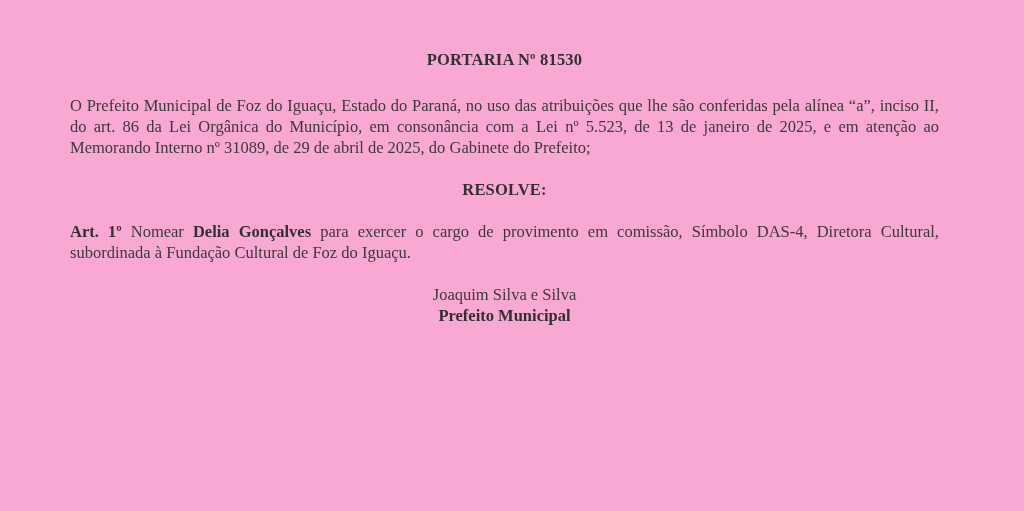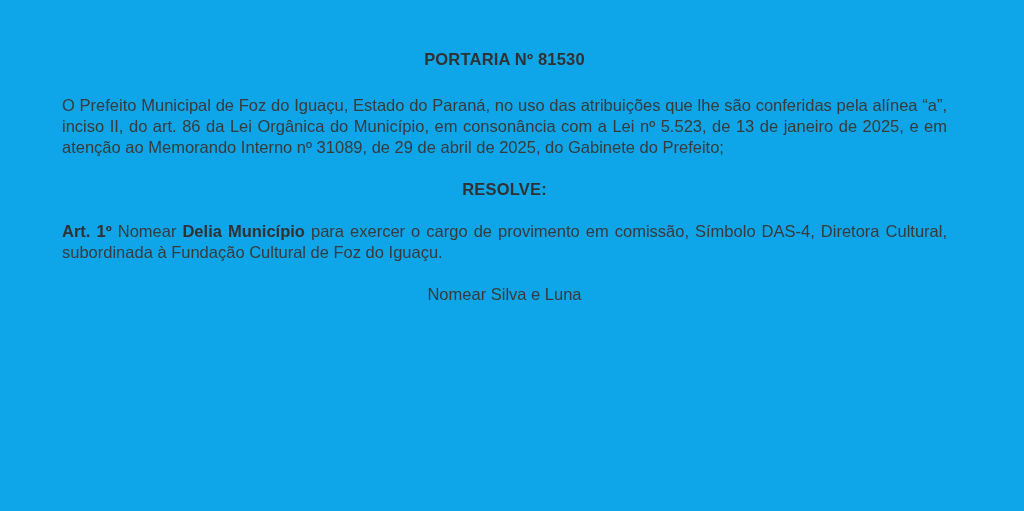--- a/index.html
+++ b/index.html
@@ -4,44 +4,44 @@
 <style>
   html, body {
     margin: 0;
     padding: 0;
     background: #ffffff;
   }
   .page {
     position: relative;
     width: 1024px;
     height: 511px;
-    background: #0ea5e9;
+    background: #f9a8d4;
     overflow: hidden;
-    font-family: Liberation Sans, sans-serif;
+    font-family: Liberation Serif, serif;
     color: #3a3a3a;
     font-size: 16.5px;
     line-height: 21px;
     box-sizing: border-box;
   }
   .doc {
     width: 885px;
     margin-left: 62px;
     padding-top: 49px;
   }
   .doc-title {
     text-align: center;
     font-weight: bold;
     font-size: 16.5px;
     margin: 0 0 25px 0;
     color: #313131;
     letter-spacing: 0.2px;
   }
   .para {
     text-align: justify;
-    margin: 21px 0;
+    margin: 21px 8px;
   }
   .para.no-justify {
     text-align: left;
   }
   .resolve-heading {
     text-align: center;
     font-weight: bold;
     margin: 21px 0;
     color: #313131;
     letter-spacing: 0.2px;
@@ -68,22 +68,23 @@
 
 <div class="page">
   <div class="doc">
 
     <h1 class="doc-title">PORTARIA Nº 81530</h1>
 
     <p class="para">O Prefeito Municipal de Foz do Iguaçu, Estado do Paraná, no uso das atribuições que lhe são conferidas pela alínea “a”, inciso II, do art. 86 da Lei Orgânica do Município, em consonância com a Lei nº 5.523, de 13 de janeiro de 2025, e em atenção ao Memorando Interno nº 31089, de 29 de abril de 2025, do Gabinete do Prefeito;</p>
 
     <p class="resolve-heading">RESOLVE:</p>
 
-    <p class="para"><span class="bold">Art. 1º</span><span> Nomear </span><span class="bold">Delia Município</span><span> para exercer o cargo de provimento em comissão, Símbolo DAS-4, Diretora Cultural, subordinada à Fundação Cultural de Foz do Iguaçu.</span></p>
+    <p class="para"><span class="bold">Art. 1º</span><span> Nomear </span><span class="bold">Delia Gonçalves</span><span> para exercer o cargo de provimento em comissão, Símbolo DAS-4, Diretora Cultural, subordinada à Fundação Cultural de Foz do Iguaçu.</span></p>
 
 
 
     <div class="signature">
-      <span class="sig-name">Nomear Silva e Luna</span>
+      <span class="sig-name">Joaquim Silva e Silva</span>
+      <span class="sig-role">Prefeito Municipal</span>
     </div>
 
   </div>
 </div>
 
 </body></html>

